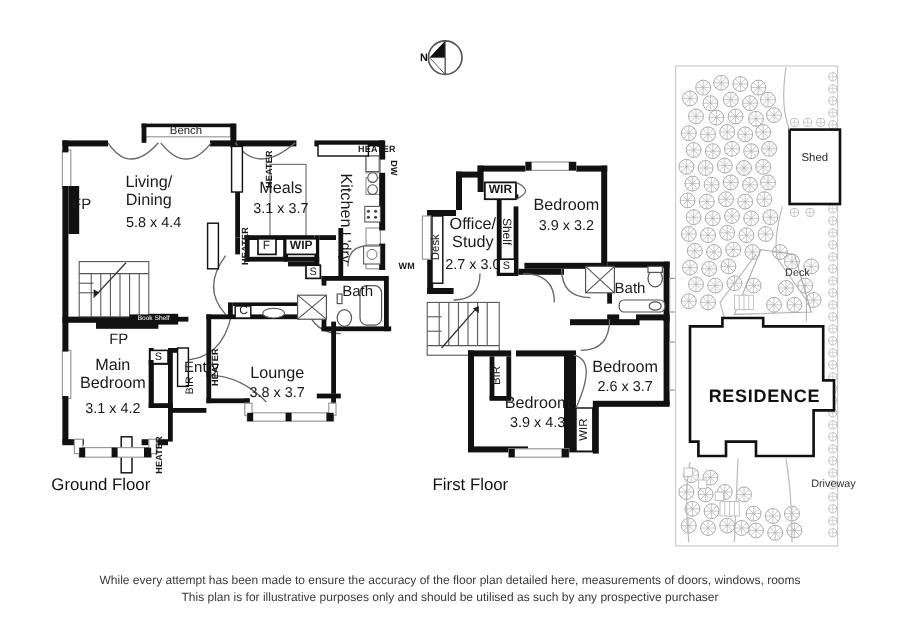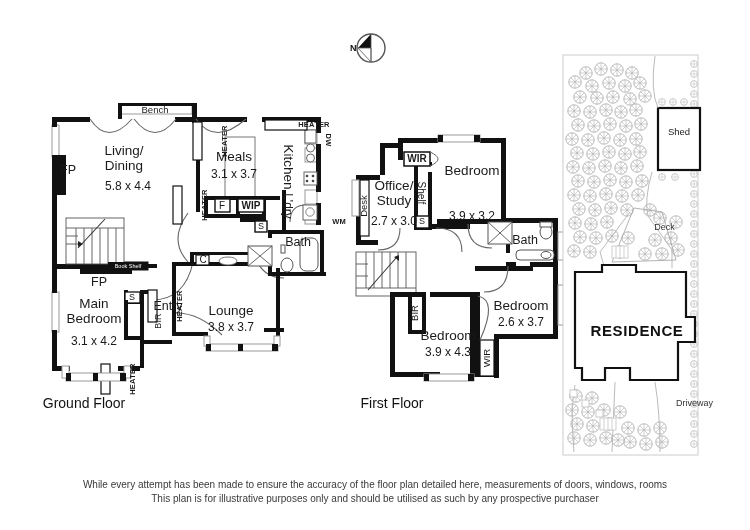--- a/index.html
+++ b/index.html
@@ -672,21 +672,21 @@
   <div class="lbl" style="left:132px; top:298px; font-size:9px;">S</div>
   <div class="lbl tiny vert-up" style="left:131px; top:321px; font-size:9px; font-weight:400;">BIR</div>
 
   <div style="position:absolute; left:108px; top:262px; width:40px; height:8px; background:#111; color:#fff; font-size:5.5px; line-height:8px; text-align:center; font-family:'Liberation Sans',sans-serif;">Book Shelf</div>
 
   <div class="lbl" style="left:203px; top:260px; font-size:10px;">C</div>
 
   <div class="lbl floor-title" style="left:84px; top:404px;">Ground Floor</div>
 
   <div class="lbl room-name" style="left:472px; top:171px;">Bedroom</div>
-  <div class="lbl room-dim" style="left:472px; top:188px;margin-top:28px;">3.9 x 3.2</div>
+  <div class="lbl room-dim" style="left:472px; top:188px;">3.9 x 3.2</div>
 
   <div class="lbl room-name" style="left:394px; top:194px;">Office/
 Study</div>
   <div class="lbl room-dim" style="left:394px; top:221px;">2.7 x 3.0</div>
 
   <div class="lbl room-name" style="left:525px; top:241px; font-size:12.5px;">Bath</div>
 
   <div class="lbl room-name" style="left:521px; top:306px;">Bedroom</div>
   <div class="lbl room-dim" style="left:521px; top:322px;">2.6 x 3.7</div>
 

